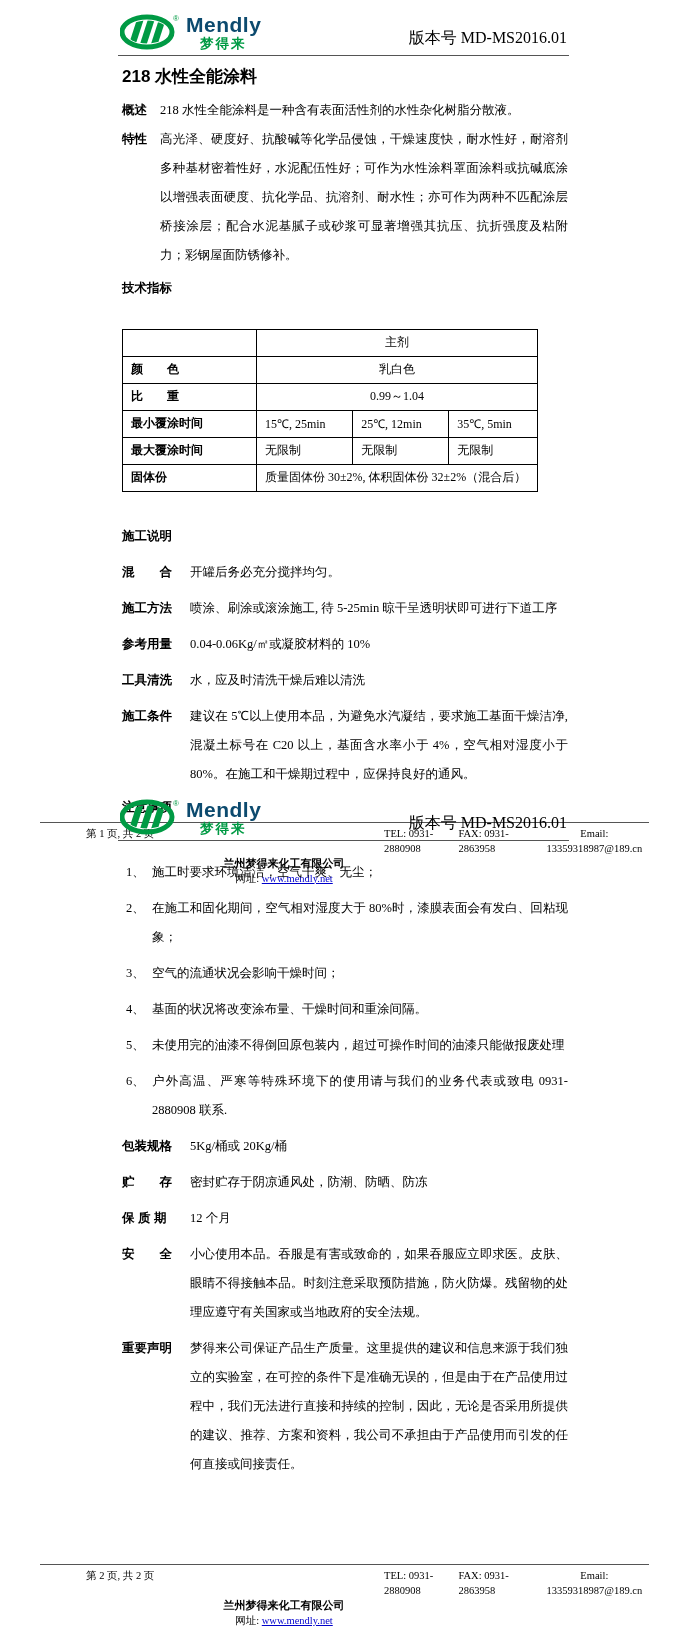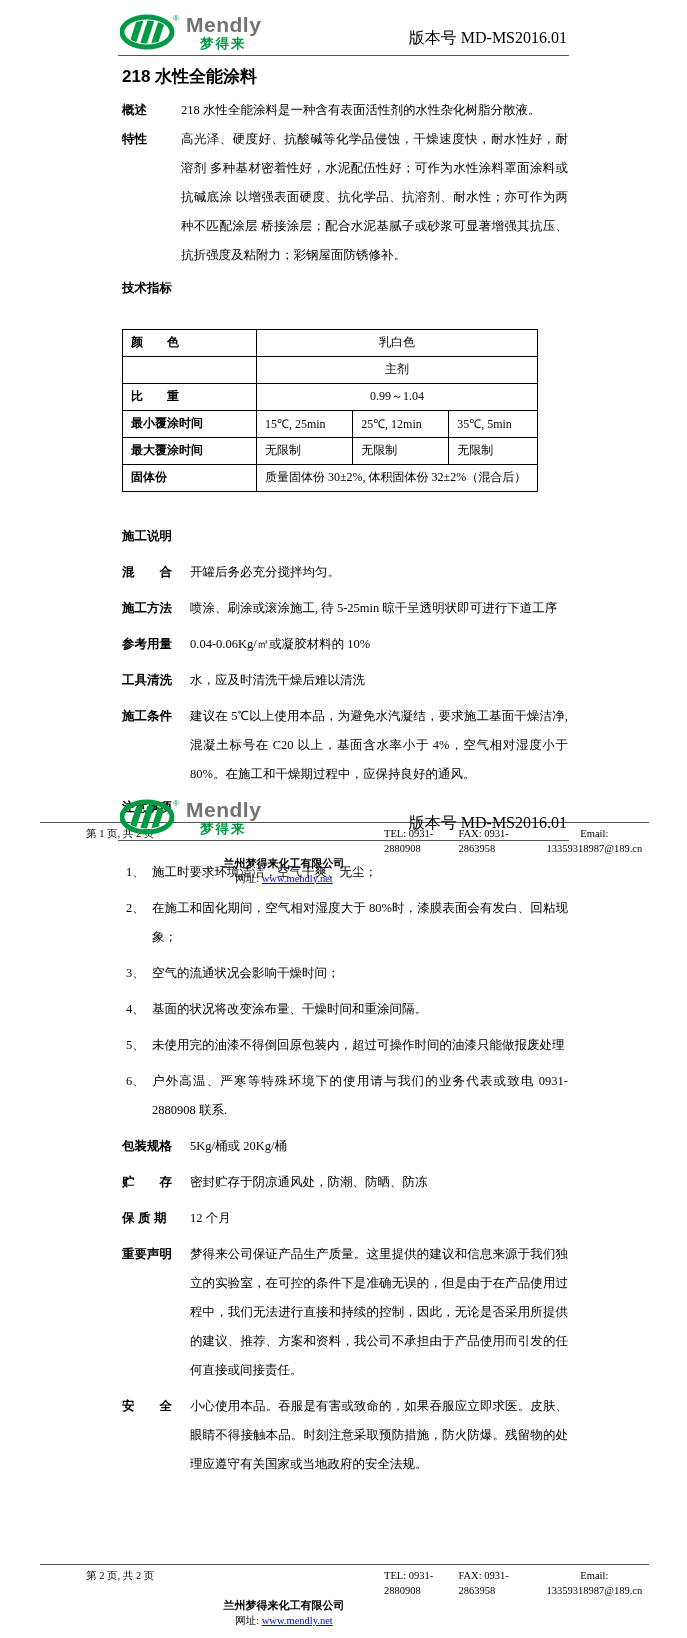--- a/index.html
+++ b/index.html
@@ -12,34 +12,34 @@
   .page { display:flex; flex-direction:column; }
   #page1 { height:775px; }
   #page2 { height:863px; }
 
   
   .hdr { display:flex; justify-content:space-between; align-items:flex-end;
          padding:14px 120px 2px 120px; }
   .logo { display:flex; align-items:flex-start; }
   .logo-txt { margin-left:6px; line-height:1; }
   .logo-en { font-family:"Liberation Sans", sans-serif; font-weight:bold;
-             font-size:21px; color:#737373; letter-spacing:0.5px; }
+             font-size:21px; color:#0c4a6e; letter-spacing:0.5px; }
   .logo-cn { font-family:"Liberation Sans", sans-serif; font-weight:bold;
              font-size:13.5px; color:#009A44; margin-top:2px; margin-left:14px; letter-spacing:2px; }
   .version { font-size:16px; padding-bottom:2px; }
   .rule { border-top:1px solid #555; margin:2px 118px 0 118px; }
 
   
   .content { padding:0 119px 0 122px; font-size:12.5px; }
   .title { font-family:"Liberation Sans", sans-serif; font-size:17px;
            font-weight:bold; margin:9px 0 8px 0; }
   .row { display:flex; line-height:29px; text-align:justify; }
   .row .lab { font-weight:bold; width:38px; flex:none;
               font-family:"Liberation Sans", sans-serif; }
-  .row .txt { flex:1;margin-left:21px; }
+  .row .txt { flex:1; }
   .h2 { font-weight:bold; font-family:"Liberation Sans", sans-serif;
         line-height:29px; margin-top:4px; }
 
   
   table.spec { border-collapse:collapse; margin-top:26px; width:416px; font-size:12px; }
   table.spec td { border:1px solid #000; height:27px; padding:0 8px; }
   td.c-lbl { width:134px; font-weight:bold; font-family:"Liberation Sans", sans-serif; }
   td.ctr { text-align:center; }
 
   
@@ -103,26 +103,26 @@
     <div class="row">
       <span class="lab">特性</span>
       <span class="txt">高光泽、硬度好、抗酸碱等化学品侵蚀，干燥速度快，耐水性好，耐溶剂 多种基材密着性好，水泥配伍性好；可作为水性涂料罩面涂料或抗碱底涂 以增强表面硬度、抗化学品、抗溶剂、耐水性；亦可作为两种不匹配涂层 桥接涂层；配合水泥基腻子或砂浆可显著增强其抗压、抗折强度及粘附力；彩钢屋面防锈修补。</span>
     </div>
 
     <div class="h2">技术指标</div>
 
     <table class="spec">
       <tbody>
           <tr>
+        <td class="c-lbl"></td>
+        <td class="ctr" colspan="3">主剂</td>
+      </tr>
+      <tr>
         <td class="c-lbl">颜　　色</td>
         <td class="ctr" colspan="3">乳白色</td>
-      </tr>
-      <tr>
-        <td class="c-lbl"></td>
-        <td class="ctr" colspan="3">主剂</td>
       </tr>
       <tr>
         <td class="c-lbl">比　　重</td>
         <td class="ctr" colspan="3">0.99～1.04</td>
       </tr>
       <tr>
         <td class="c-lbl">最小覆涂时间</td>
         <td>15℃, 25min</td>
         <td>25℃, 12min</td>
         <td>35℃, 5min</td>
@@ -242,26 +242,26 @@
     </div>
     <div class="citem">
       <span class="clab">贮　　存</span>
       <span class="ctxt">密封贮存于阴凉通风处，防潮、防晒、防冻</span>
     </div>
     <div class="citem">
       <span class="clab">保 质 期</span>
       <span class="ctxt">12 个月</span>
     </div>
     <div class="citem">
+      <span class="clab">安　　全</span>
+      <span class="ctxt">小心使用本品。吞服是有害或致命的，如果吞服应立即求医。皮肤、眼睛不得接触本品。时刻注意采取预防措施，防火防爆。残留物的处理应遵守有关国家或当地政府的安全法规。</span>
+    </div>
+    <div class="citem">
       <span class="clab">重要声明</span>
       <span class="ctxt">梦得来公司保证产品生产质量。这里提供的建议和信息来源于我们独立的实验室，在可控的条件下是准确无误的，但是由于在产品使用过程中，我们无法进行直接和持续的控制，因此，无论是否采用所提供的建议、推荐、方案和资料，我公司不承担由于产品使用而引发的任何直接或间接责任。</span>
-    </div>
-    <div class="citem">
-      <span class="clab">安　　全</span>
-      <span class="ctxt">小心使用本品。吞服是有害或致命的，如果吞服应立即求医。皮肤、眼睛不得接触本品。时刻注意采取预防措施，防火防爆。残留物的处理应遵守有关国家或当地政府的安全法规。</span>
     </div>
   </div>
 
   <div class="foot">
     <div class="frow">
       <div class="fpage">第 2 页, 共 2 页</div>
       <div class="fmid">
         <div class="fco">兰州梦得来化工有限公司</div>
         <div>
           <span>网址: </span><a class="link" href="#">www.mendly.net</a>

